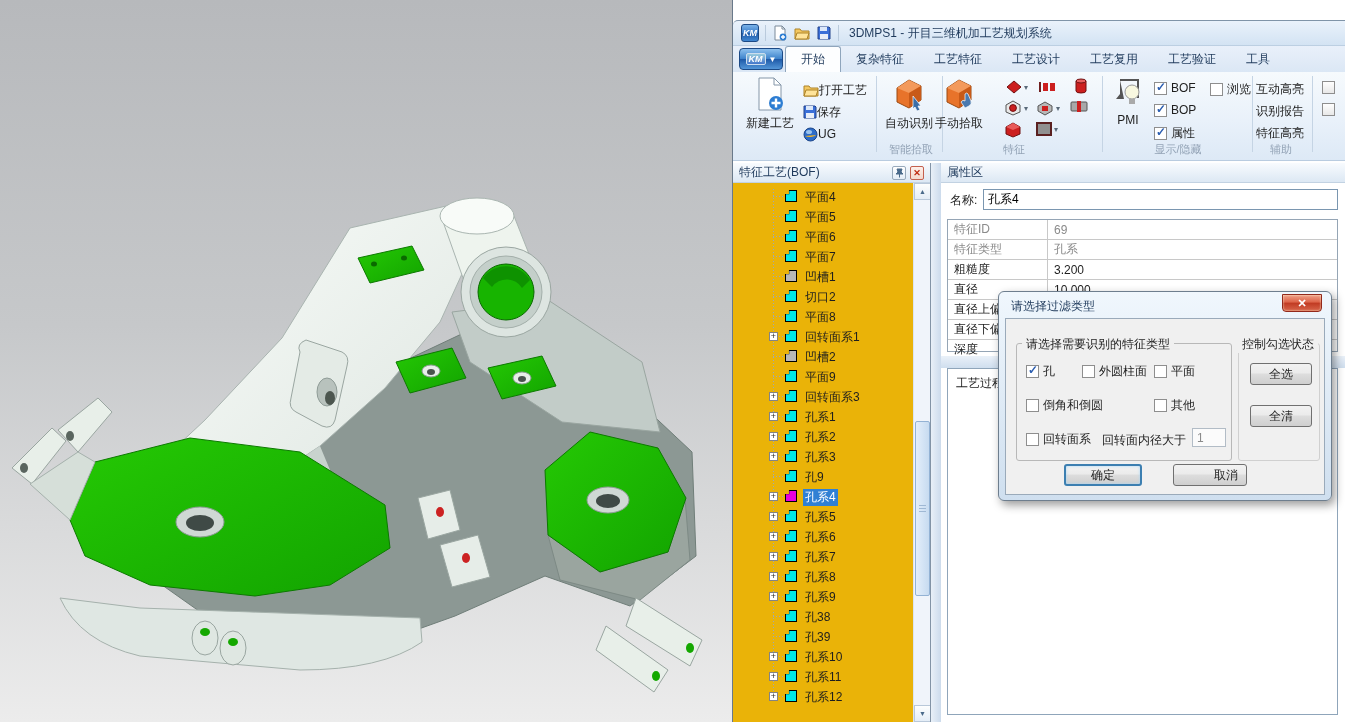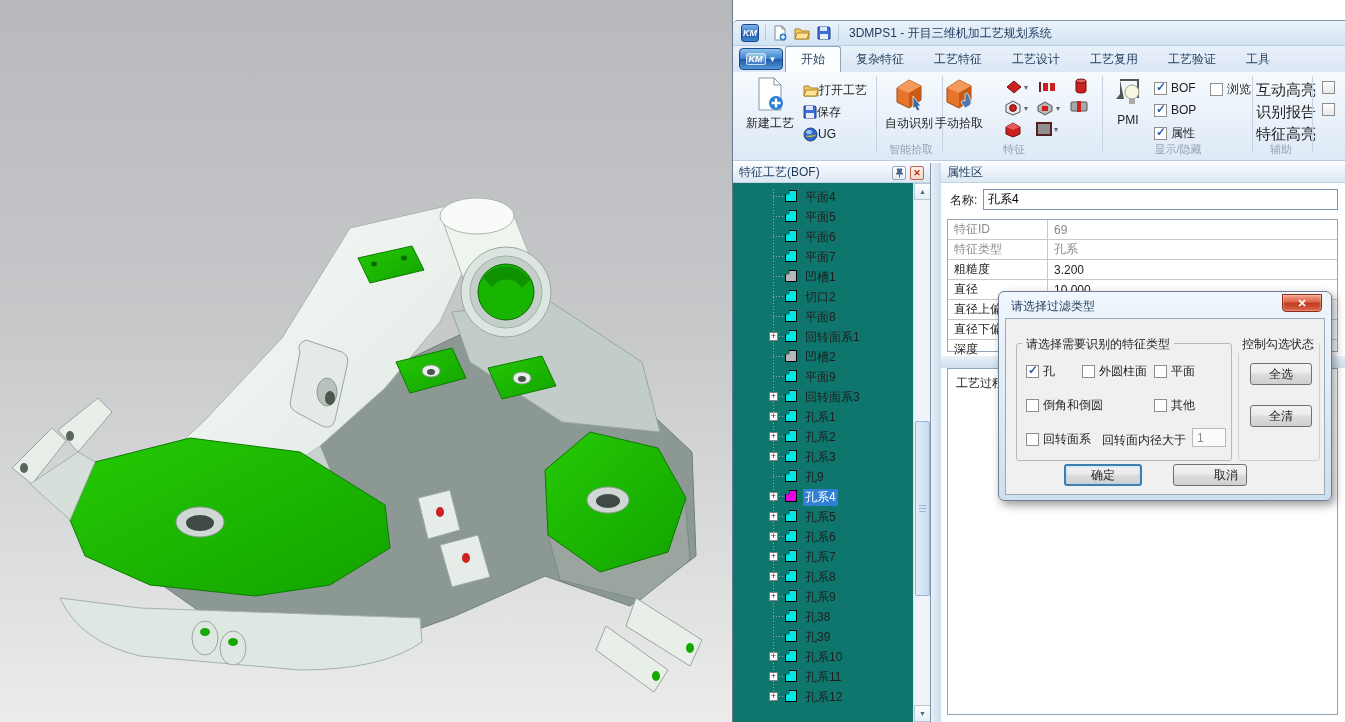--- a/index.html
+++ b/index.html
@@ -41,29 +41,29 @@
   #ribbon { left:0; top:72px; width:612px; height:89px;
     background:linear-gradient(180deg,#f6fafd 0%,#e9f1fa 55%,#dde9f6 100%); border-bottom:1px solid #b9cce0; }
   .rdiv { position:absolute; top:4px; width:1px; height:76px; background:#c5d4e4; }
   .glabel { position:absolute; top:70px; font-size:11px; color:#93a3b6; width:70px; text-align:center; }
   .bigbtn { position:absolute; top:4px; width:58px; height:64px; display:flex; flex-direction:column; align-items:center; justify-content:flex-start; gap:3px; border-radius:3px; }
   .bigbtn .blabel { font-size:12px; color:#1e1e1e; }
   .smallbtn { position:absolute; height:20px; display:flex; align-items:center; font-size:12px; color:#1e1e1e; }
   .cb { display:flex; align-items:center; gap:4px; position:absolute; }
   .cbbox { width:13px; height:13px; background:#fff; border:1px solid #8e8e8e; position:relative; }
   .cb.checked .cbbox::after { content:"✓"; position:absolute; left:1px; top:-3px; color:#2a5db0; font-size:12px; font-weight:bold; }
-  .auxlink { position:absolute; font-size:15px; color:#1e1e1e; }
+  .auxlink { position:absolute; font-size:12px; color:#1e1e1e; }
   .ficell { position:absolute; display:flex; align-items:center; gap:2px; }
   .dd { font-size:8px; color:#5a6a7a; }
 
   
   .phdr { height:20px; background:linear-gradient(180deg,#f8fbfe,#dce8f4); border-bottom:1px solid #c2d2e2;
     display:flex; align-items:center; padding:0 6px; color:#1e395b; }
   #treepanel { left:0; top:163px; width:198px; height:559px; border-right:1px solid #8394a6; background:#fff; }
-  #treebody { position:absolute; left:0; top:20px; right:0; bottom:0; background:#0f766e; overflow:hidden; }
+  #treebody { position:absolute; left:0; top:20px; right:0; bottom:0; background:#eab308; overflow:hidden; }
   #treelist { position:absolute; left:0; top:3px; right:17px; }
   .vdots { position:absolute; left:40px; top:6px; width:1px; height:512px;
     background:repeating-linear-gradient(180deg,#9ab 0 1px,transparent 1px 3px); }
   .trow { height:20px; display:flex; align-items:center; position:relative; }
   .stub { position:absolute; left:40px; width:12px; height:1px; top:10px;
     background:repeating-linear-gradient(90deg,#9ab 0 1px,transparent 1px 3px); }
   .texp { position:absolute; left:36px; top:6px; width:9px; height:9px; background:#fff; border:1px solid #848484;
     font-size:9px; line-height:7px; text-align:center; color:#333; }
   .ticon { position:absolute; left:52px; top:4px; width:12px; height:12px;
     clip-path:polygon(0 100%,0 33%,33% 33%,33% 0,100% 0,100% 100%); background:#000; }

